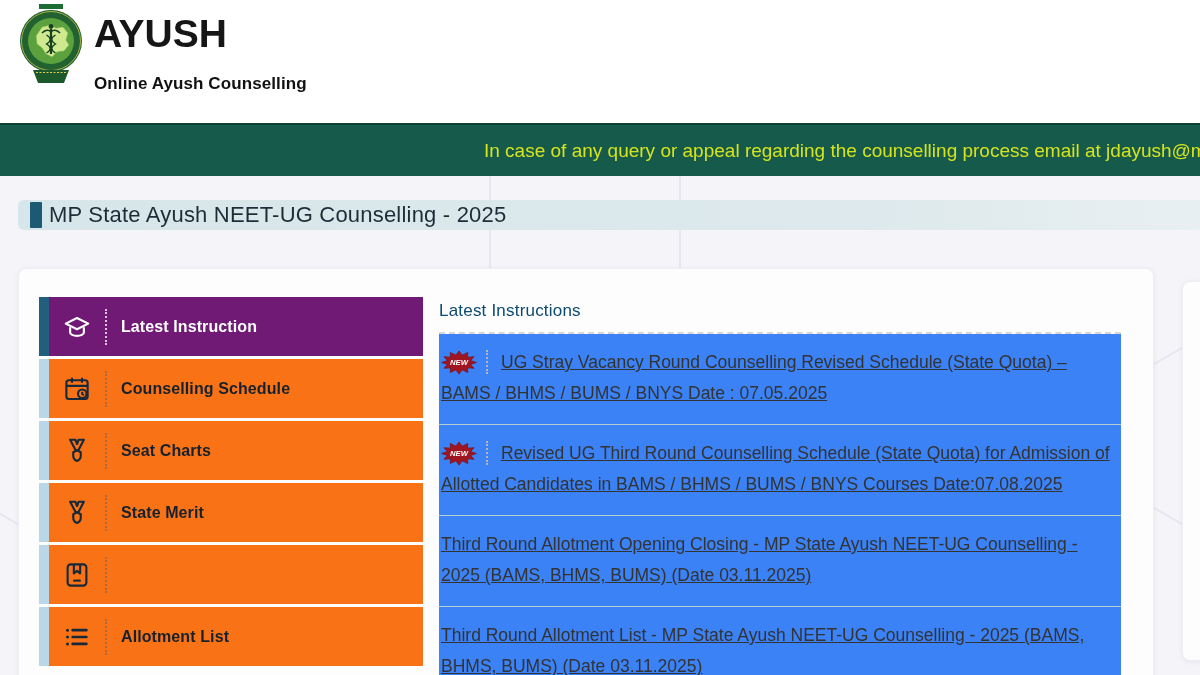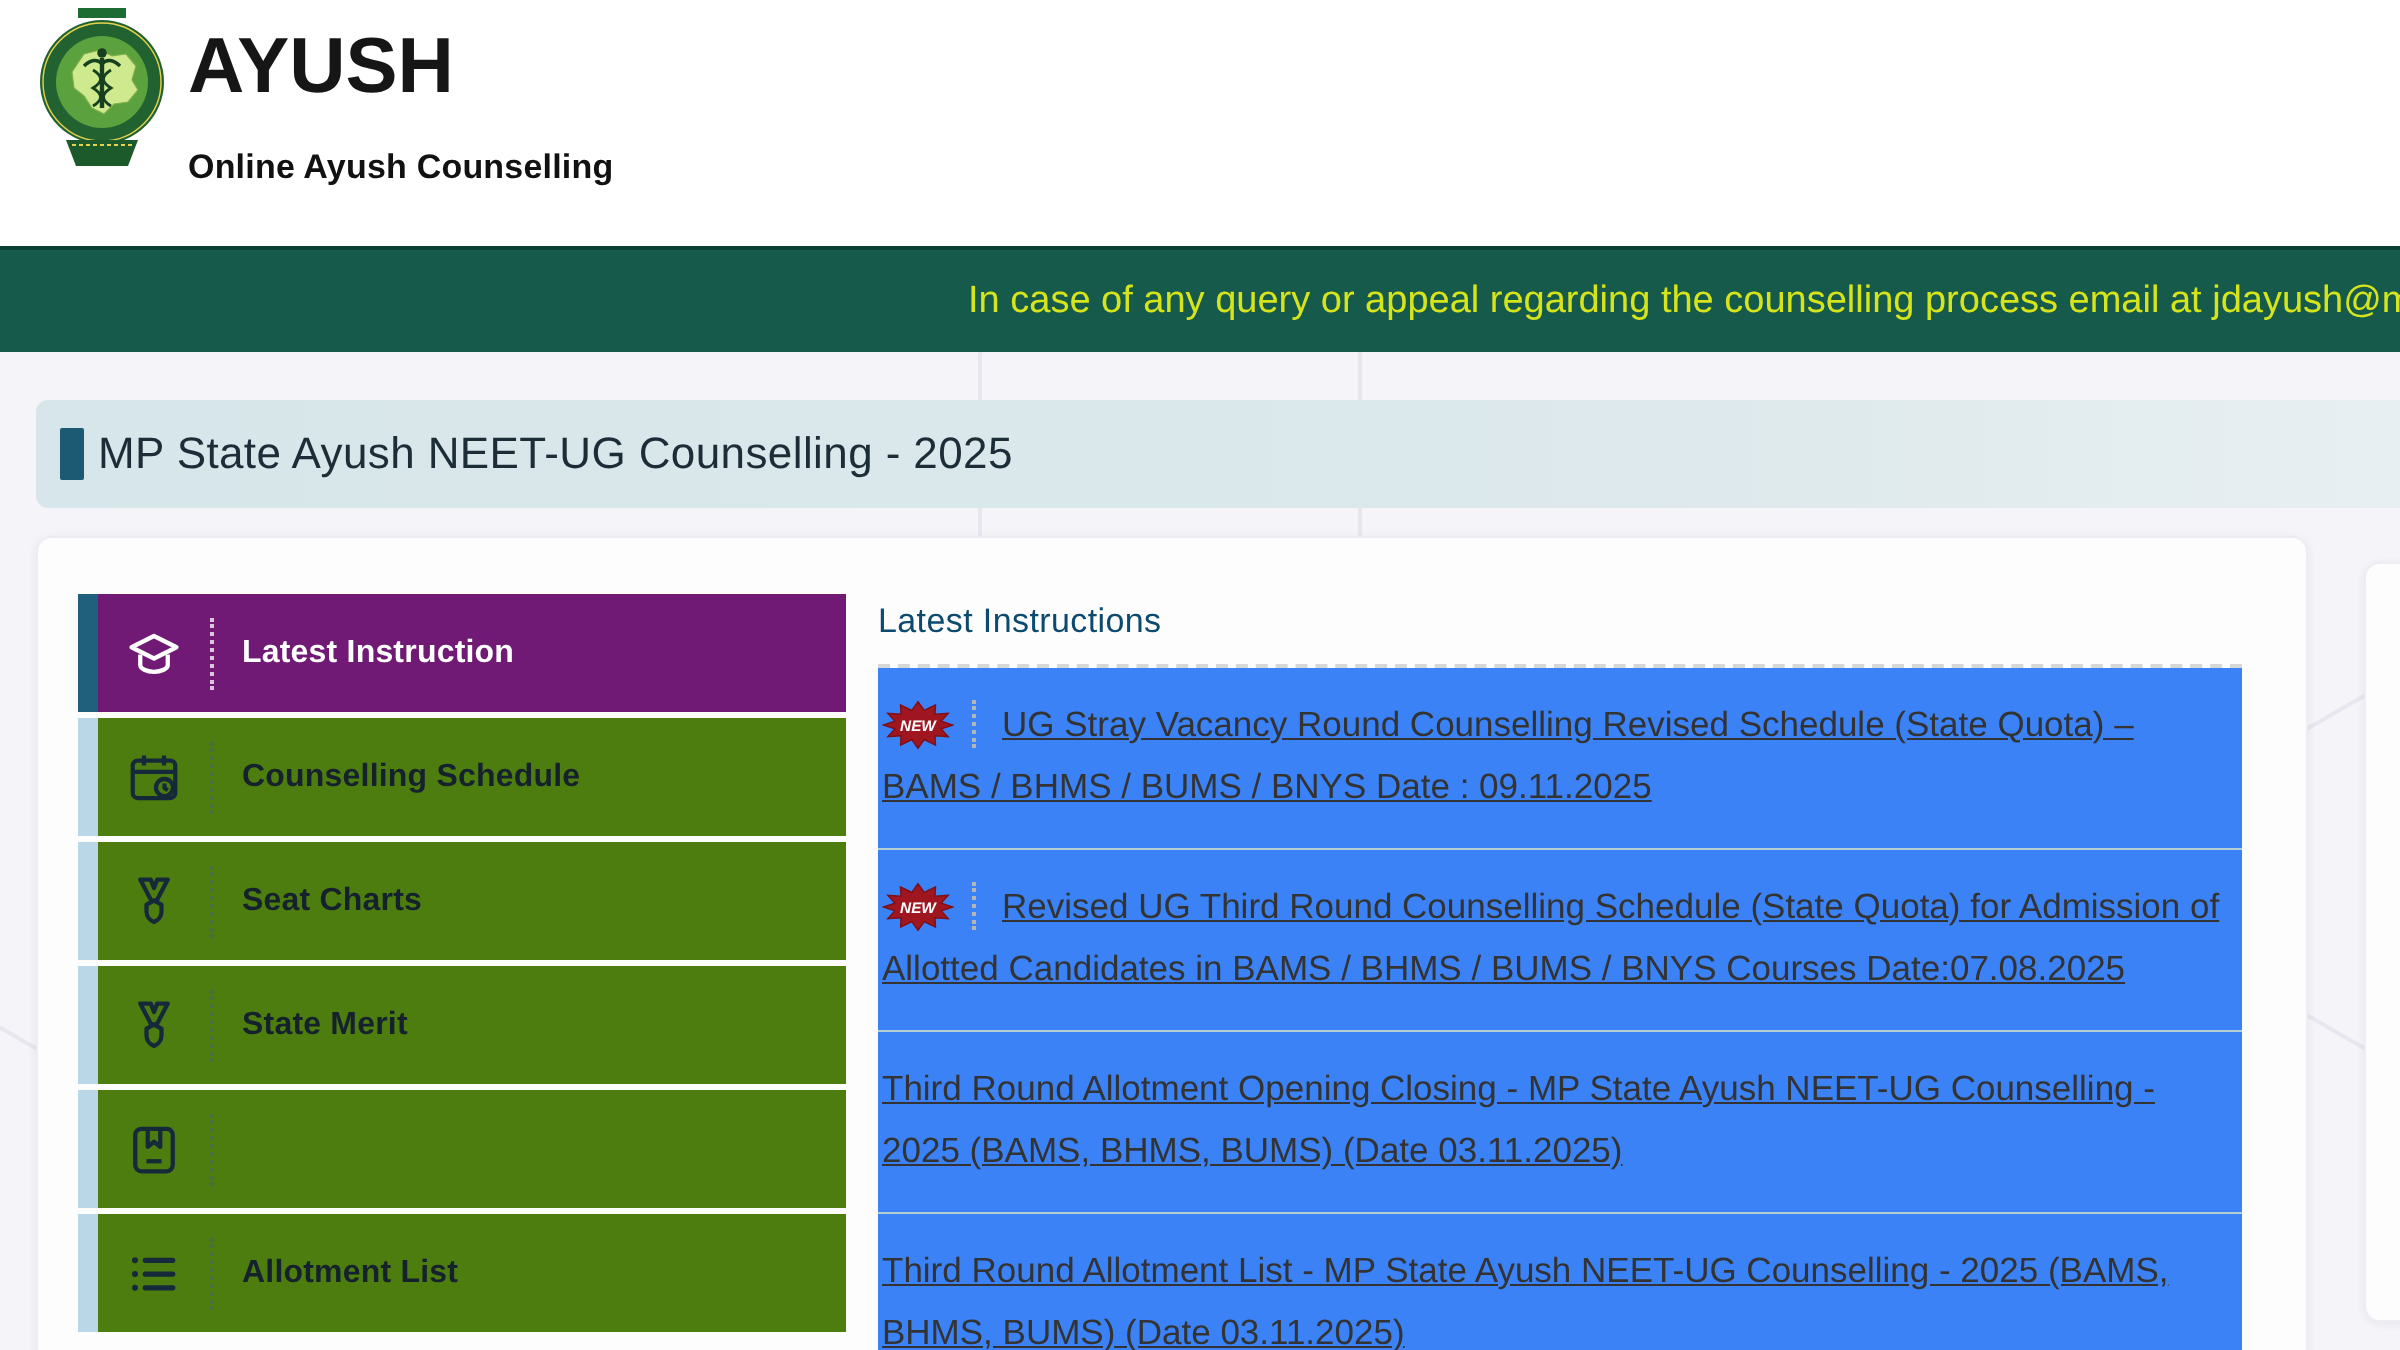--- a/index.html
+++ b/index.html
@@ -18,36 +18,36 @@
   .banner { position:absolute; top:123px; left:0; width:1200px; height:53px;
             background:#155a4a; border-top:2px solid #0b4034; z-index:3;
             display:flex; align-items:center; overflow:hidden; }
   .banner-text { position:absolute; left:484px; white-space:nowrap;
                  color:#d6e41c; font-size:19px; }
 
   
   .hexbg { position:absolute; top:176px; left:0; z-index:0; }
 
   
-  .titlebar { position:absolute; top:200px; left:18px; width:1182px; height:54px;
+  .titlebar { position:absolute; top:200px; left:18px; width:1182px; height:30px;
               background:linear-gradient(90deg,#d7e6ea 0%,#dde9ec 70%,#e8eff2 100%);
               border-radius:6px 0 0 6px; display:flex; align-items:center; z-index:2; }
   .accent { width:12px; height:26px; background:#1c5a73; margin-left:12px; border-radius:1px; }
   .titlebar h1 { font-size:22px; font-weight:400; color:#1d2d38; margin-left:7px; letter-spacing:0.2px; }
 
   
   .card { background:#fdfdfe; border:1px solid #ededf3; border-radius:8px;
           box-shadow:0 1px 5px rgba(40,40,80,.07); }
   .main-card { position:absolute; top:268px; left:18px; width:1136px; height:440px; z-index:2; }
   .sliver { position:absolute; top:281px; left:1182px; width:40px; height:380px; z-index:2; }
 
   
   .sidebar { position:absolute; left:20px; top:28px; width:384px; }
   .side-item { position:relative; display:flex; align-items:center; height:59px;
-               margin-bottom:3px; margin-left:10px; background:#4d7c0f; cursor:pointer; }
+               margin-bottom:3px; margin-left:10px; background:#f97316; cursor:pointer; }
   .side-item::before { content:""; position:absolute; left:-10px; top:0; width:10px; height:100%;
                        background:#b9d7e7; }
   .side-item .sicon { width:56px; display:flex; justify-content:center; color:#16293a; }
   .side-item .sdiv { height:36px; border-left:2px dotted rgba(70,95,115,.45); margin-right:14px; }
   .side-item .slabel { font-size:16px; font-weight:700; color:#16212e; letter-spacing:0.1px; }
   .side-item.active { background:#701a75; }
   .side-item.active::before { background:#20607c; }
   .side-item.active .sicon { color:#ffffff; }
   .side-item.active .sdiv { border-left-color:rgba(255,255,255,.75); }
   .side-item.active .slabel { color:#ffffff; }
@@ -176,21 +176,21 @@
           <span class="slabel">Allotment List</span>
         </div>
       </nav>
     <section class="content">
       <h2 class="content-heading">Latest Instructions</h2>
       <div class="dash-sep"></div>
       <div class="news-list">
           <div class="news-item"><svg class="news-badge" viewBox="0 0 40 28">
               <polygon points="39.5,14.0 33.0,16.2 36.9,20.5 29.5,20.0 29.8,25.3 23.5,22.2 20.0,27.0 16.5,22.2 10.3,25.3 10.5,20.0 3.1,20.5 7.0,16.2 0.5,14.0 7.0,11.8 3.1,7.5 10.5,8.0 10.2,2.7 16.5,5.8 20.0,1.0 23.5,5.8 29.8,2.7 29.5,8.0 36.9,7.5 33.0,11.8" fill="#a01620" stroke="#7c1016" stroke-width="0.8"></polygon>
               <text x="20" y="17.2" font-size="8.6" font-weight="bold" font-style="italic" fill="#ffffff" text-anchor="middle">NEW</text>
-            </svg><span class="news-bdiv"></span><span class="news-text">UG Stray Vacancy Round Counselling Revised Schedule (State Quota) – BAMS / BHMS / BUMS / BNYS Date : 09.11.2025</span></div>
+            </svg><span class="news-bdiv"></span><span class="news-text">UG Stray Vacancy Round Counselling Revised Schedule (State Quota) – BAMS / BHMS / BUMS / BNYS Date : 07.05.2025</span></div>
           <div class="news-item"><svg class="news-badge" viewBox="0 0 40 28">
               <polygon points="39.5,14.0 33.0,16.2 36.9,20.5 29.5,20.0 29.8,25.3 23.5,22.2 20.0,27.0 16.5,22.2 10.3,25.3 10.5,20.0 3.1,20.5 7.0,16.2 0.5,14.0 7.0,11.8 3.1,7.5 10.5,8.0 10.2,2.7 16.5,5.8 20.0,1.0 23.5,5.8 29.8,2.7 29.5,8.0 36.9,7.5 33.0,11.8" fill="#a01620" stroke="#7c1016" stroke-width="0.8"></polygon>
               <text x="20" y="17.2" font-size="8.6" font-weight="bold" font-style="italic" fill="#ffffff" text-anchor="middle">NEW</text>
             </svg><span class="news-bdiv"></span><span class="news-text">Revised UG Third Round Counselling Schedule (State Quota) for Admission of Allotted Candidates in BAMS / BHMS / BUMS / BNYS Courses Date:07.08.2025</span></div>
           <div class="news-item"><span class="news-text">Third Round Allotment Opening Closing - MP State Ayush NEET-UG Counselling - 2025 (BAMS, BHMS, BUMS) (Date 03.11.2025)</span></div>
           <div class="news-item"><span class="news-text">Third Round Allotment List - MP State Ayush NEET-UG Counselling - 2025 (BAMS, BHMS, BUMS) (Date 03.11.2025)</span></div>
         </div>
     </section>
   </main>
 

